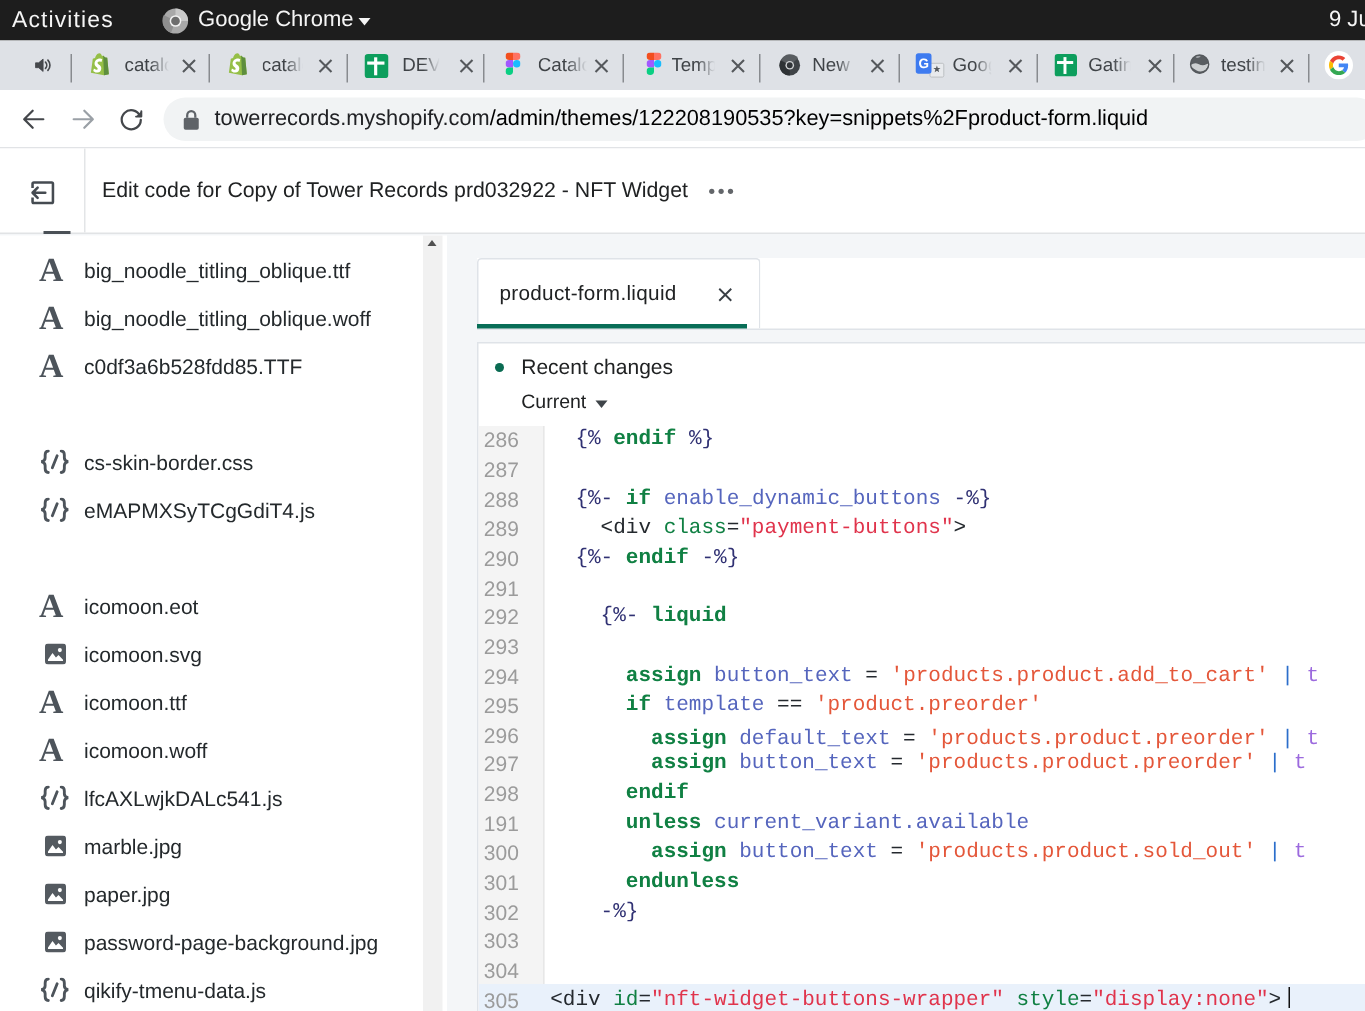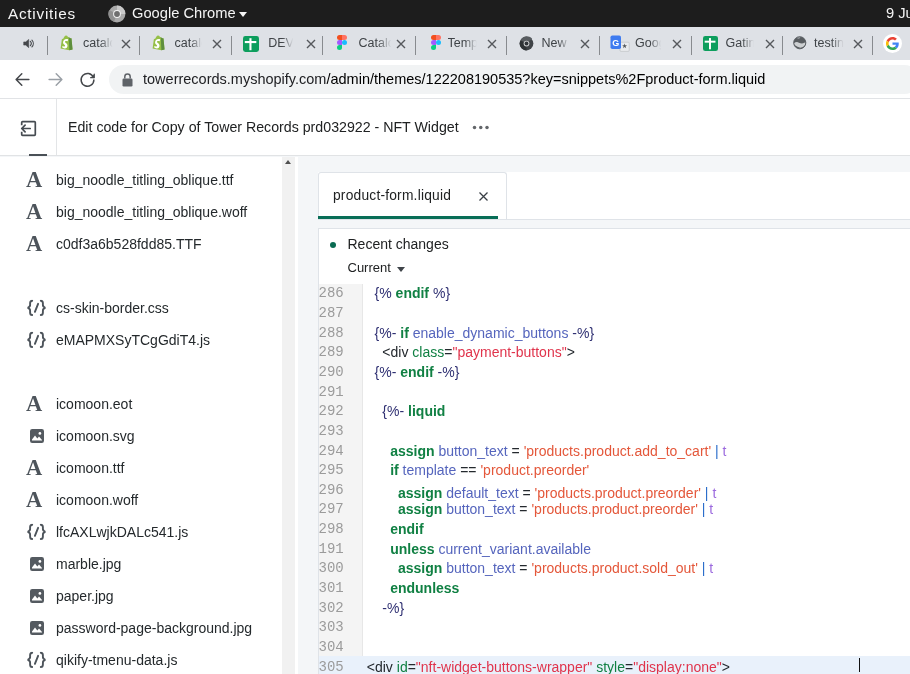--- a/index.html
+++ b/index.html
@@ -37,22 +37,22 @@
   .icoC { font-family:"Liberation Sans",sans-serif; font-weight:bold; font-size:13.5px; color:#545a60; line-height:20px; letter-spacing:0.5px; }
   #sscroll { position:absolute; left:282px; top:0.5px; width:13px; height:517.5px; background:#f1f1f1; }
   
   #tabpanel { position:absolute; left:317.5px; top:16px; width:592.5px; height:47.5px; background:#fff; border-bottom:1px solid #dfe3e8; }
   #tabbox { position:absolute; left:0; top:0; width:189.5px; height:47px; border:1px solid #dfe3e8; border-bottom:none; border-radius:3px 3px 0 0; }
   #edtab { position:absolute; left:15.5px; top:0; height:46px; line-height:47px; font-size:13.8px; letter-spacing:0.2px; color:#202223; }
   #greenline { position:absolute; left:0px; top:44px; width:180.5px; height:3px; background:#086e57; }
   #contentpanel { position:absolute; left:317.5px; top:72px; width:592.5px; height:446px; background:#fff; border-top:1px solid #dfe3e8; border-left:1px solid #dfe3e8; overflow:hidden; }
   
   #gutter { position:absolute; left:0px; top:54.5px; width:44px; height:391.5px; background:#f4f4f4; border-right:1px solid #e7e7e7; }
-  .gnum { position:absolute; left:0px; width:31.4px; text-align:left; font-family:Liberation Mono, monospace; font-size:14px; line-height:19.6325px; color:#9b9b9b; }
-  .cline { position:absolute; left:48.3px; font-family:Liberation Sans, sans-serif; font-size:14px; line-height:19.6325px; color:#24292e; white-space:pre; }
+  .gnum { position:absolute; left:0px; width:31.4px; text-align:center; font-family:Liberation Sans, sans-serif; font-size:14px; line-height:19.6325px; color:#9b9b9b; }
+  .cline { position:absolute; left:48.3px; font-family:Liberation Mono, monospace; font-size:14px; line-height:19.6325px; color:#24292e; white-space:pre; }
   .kw { color:#108043; font-weight:bold; }
   .br { color:#303173; }
   .vr { color:#5565bd; }
   .st { color:#e4573a; }
   .sh { color:#e0344c; }
   .at { color:#108043; }
   .pi { color:#2c6ecb; }
   .fl { color:#9c6ade; }
   .gnum,.cline { margin-top:1.3px; }
   #activeline { position:absolute; left:0px; top:427.2px; width:592px; height:19px; background:#e9f1fb; }

